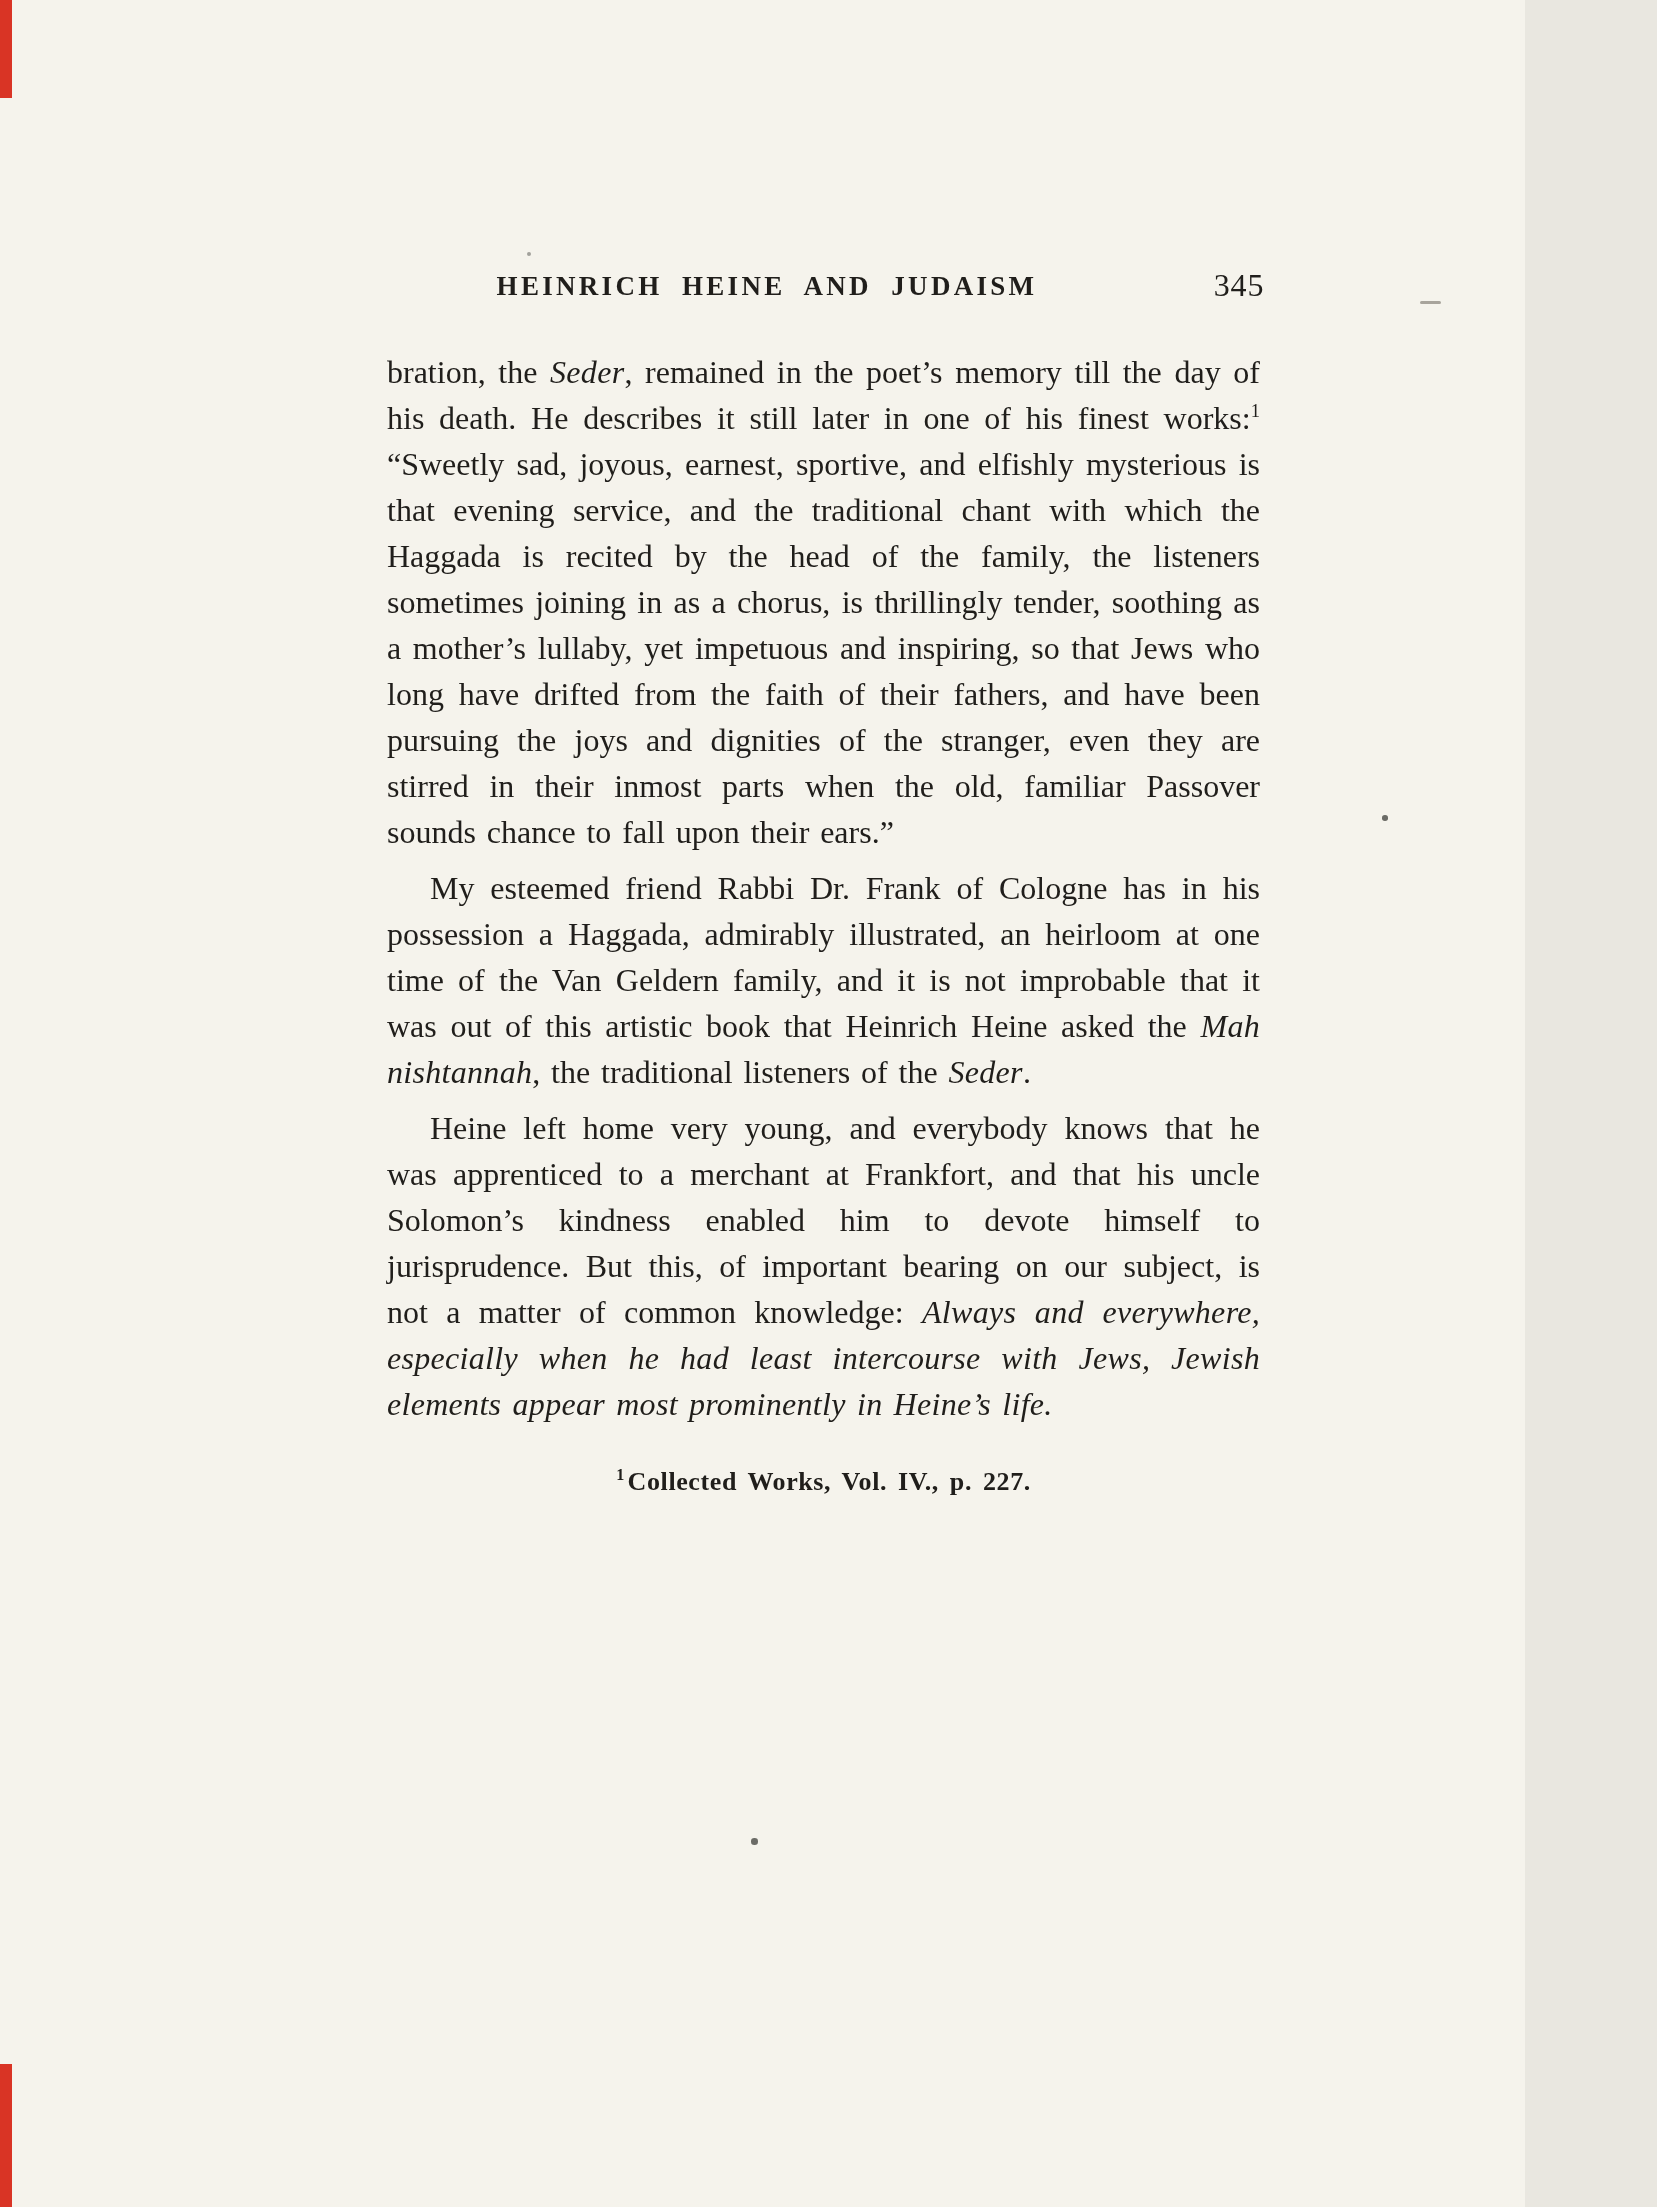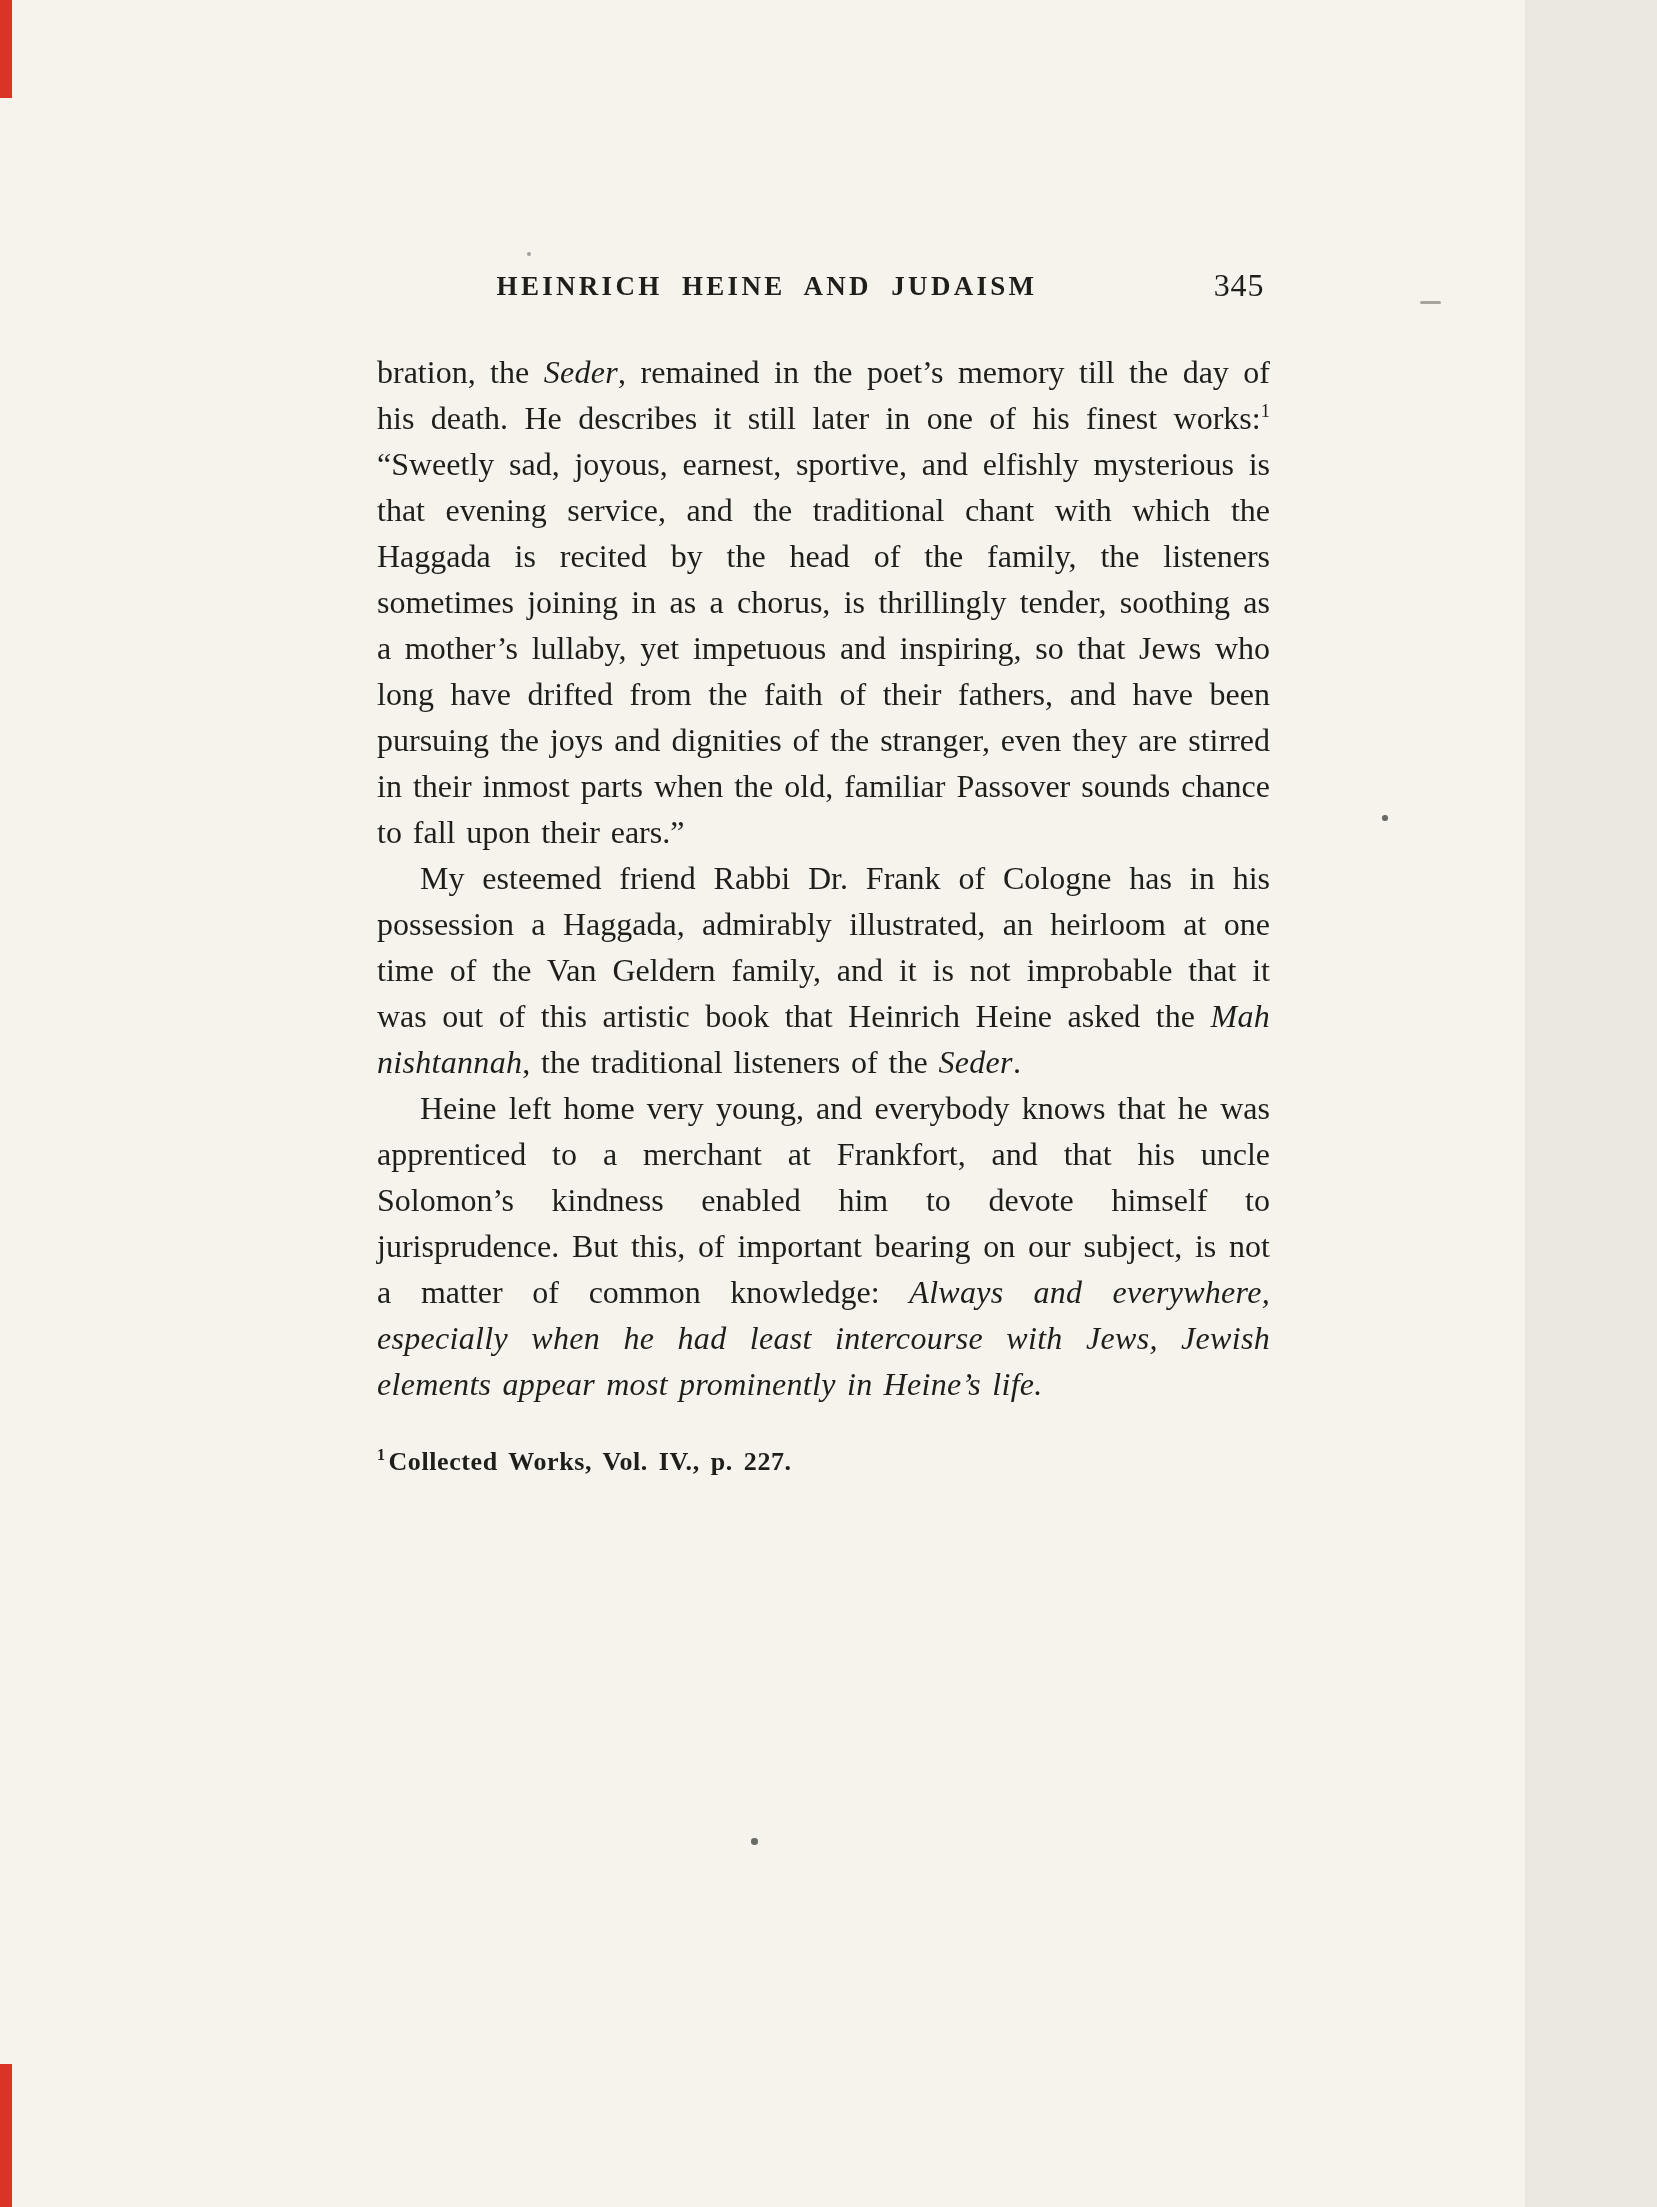--- a/index.html
+++ b/index.html
@@ -60,36 +60,37 @@
     letter-spacing: 0.9px;
     font-weight: 400;
   }
   .body-text {
     font-size: 32px;
     line-height: 46px;
     text-align: justify;
     word-spacing: 0.09em;
   }
   .body-text p {
-    margin: 0;
+    margin: 10px;
   }
   .body-text p.indent {
     text-indent: 43px;
   }
   .body-text em {
     font-style: italic;
     letter-spacing: 0.3px;
   }
   .body-text sup {
     font-size: 0.58em;
     vertical-align: super;
     line-height: 0;
   }
   .footnote {
     margin-top: 40px;
+    text-align: center;
     font-size: 26px;
     font-weight: 600;
     letter-spacing: 0.6px;
     word-spacing: 3.8px;
   }
   .footnote sup {
     font-size: 0.62em;
     vertical-align: super;
     line-height: 0;
     margin-right: 2.8px;

